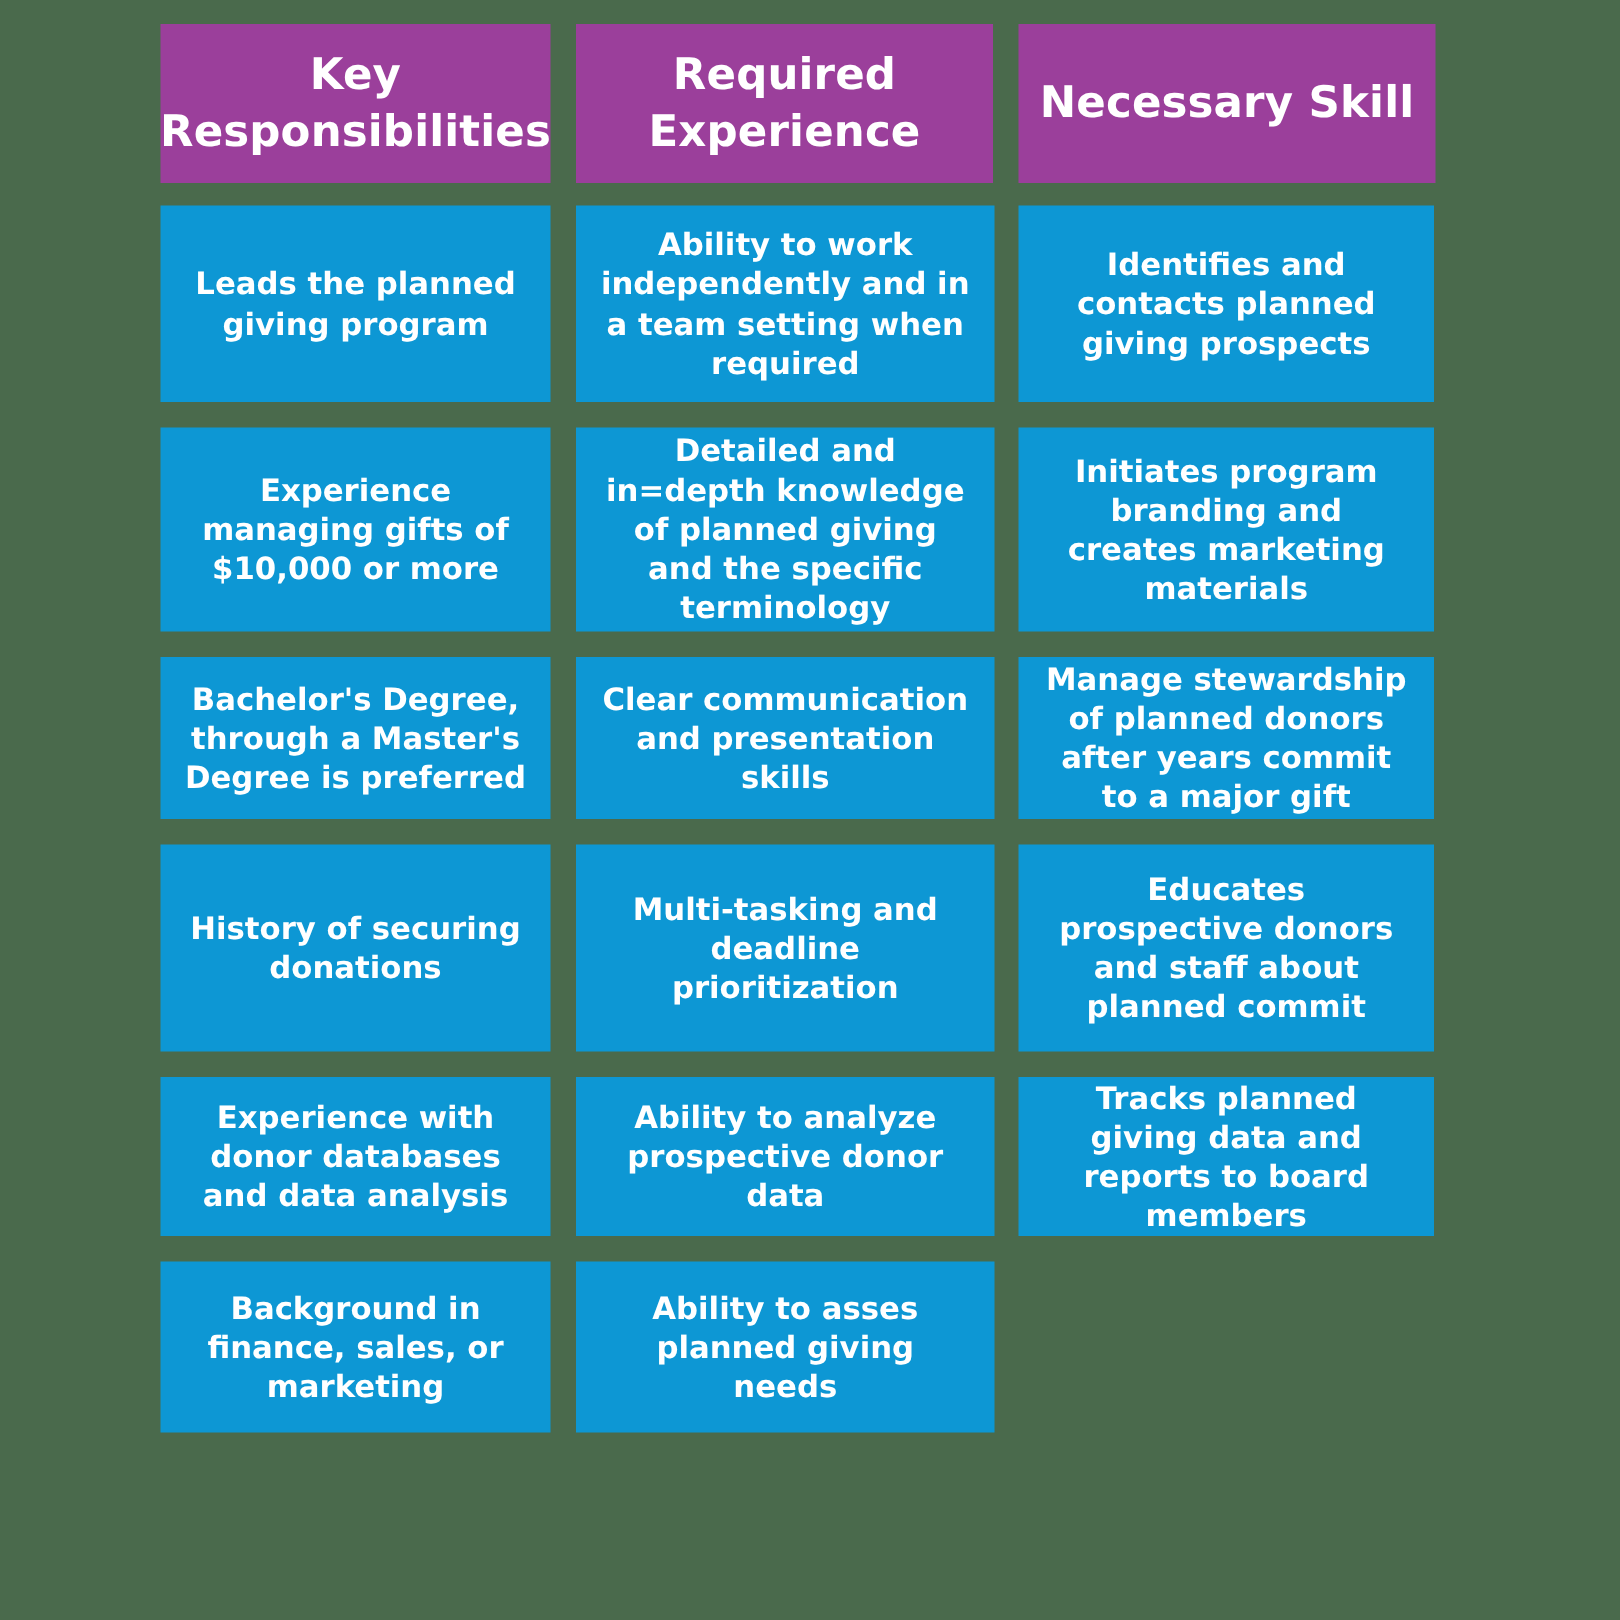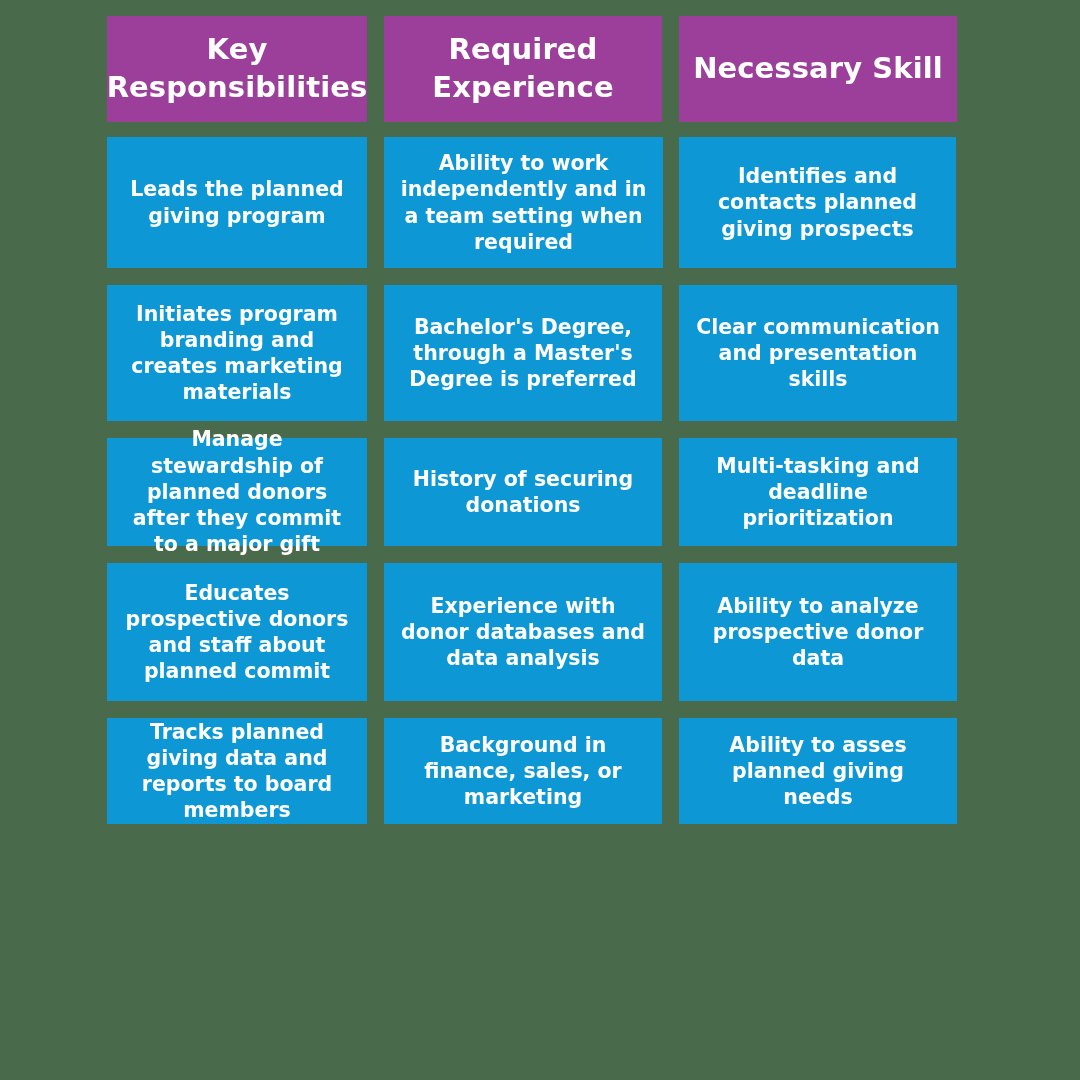--- a/index.html
+++ b/index.html
@@ -70,26 +70,28 @@
   <div class="grid">
 
     <div class="cell hdr c0">Key Responsibilities</div>
     <div class="cell hdr c1">Required Experience</div>
     <div class="cell hdr c2 col2">Necessary Skill</div>
 
     <div class="cell body-cell">Leads the planned giving program</div>
     <div class="cell body-cell col2">Ability to work independently and in a team setting when required</div>
 
     <div class="cell body-cell">Identifies and contacts planned giving prospects</div>
+    <div class="cell body-cell">Experience managing gifts of $10,000 or more</div>
+    <div class="cell body-cell col2">Detailed and in=depth knowledge of planned giving and the specific terminology</div>
 
     <div class="cell body-cell">Initiates program branding and creates marketing materials</div>
     <div class="cell body-cell">Bachelor's Degree, through a Master's Degree is preferred</div>
     <div class="cell body-cell col2">Clear communication and presentation skills</div>
 
-    <div class="cell body-cell">Manage stewardship of planned donors after they commit to a major gift</div>
+    <div class="cell body-cell">Manage stewardship of planned donors after years commit to a major gift</div>
     <div class="cell body-cell">History of securing donations</div>
     <div class="cell body-cell col2">Multi-tasking and deadline prioritization</div>
 
     <div class="cell body-cell">Educates prospective donors and staff about planned commit</div>
     <div class="cell body-cell">Experience with donor databases and data analysis</div>
     <div class="cell body-cell col2">Ability to analyze prospective donor data</div>
 
     <div class="cell body-cell">Tracks planned giving data and reports to board members</div>
     <div class="cell body-cell">Background in finance, sales, or marketing</div>
     <div class="cell body-cell col2">Ability to asses planned giving needs</div>

